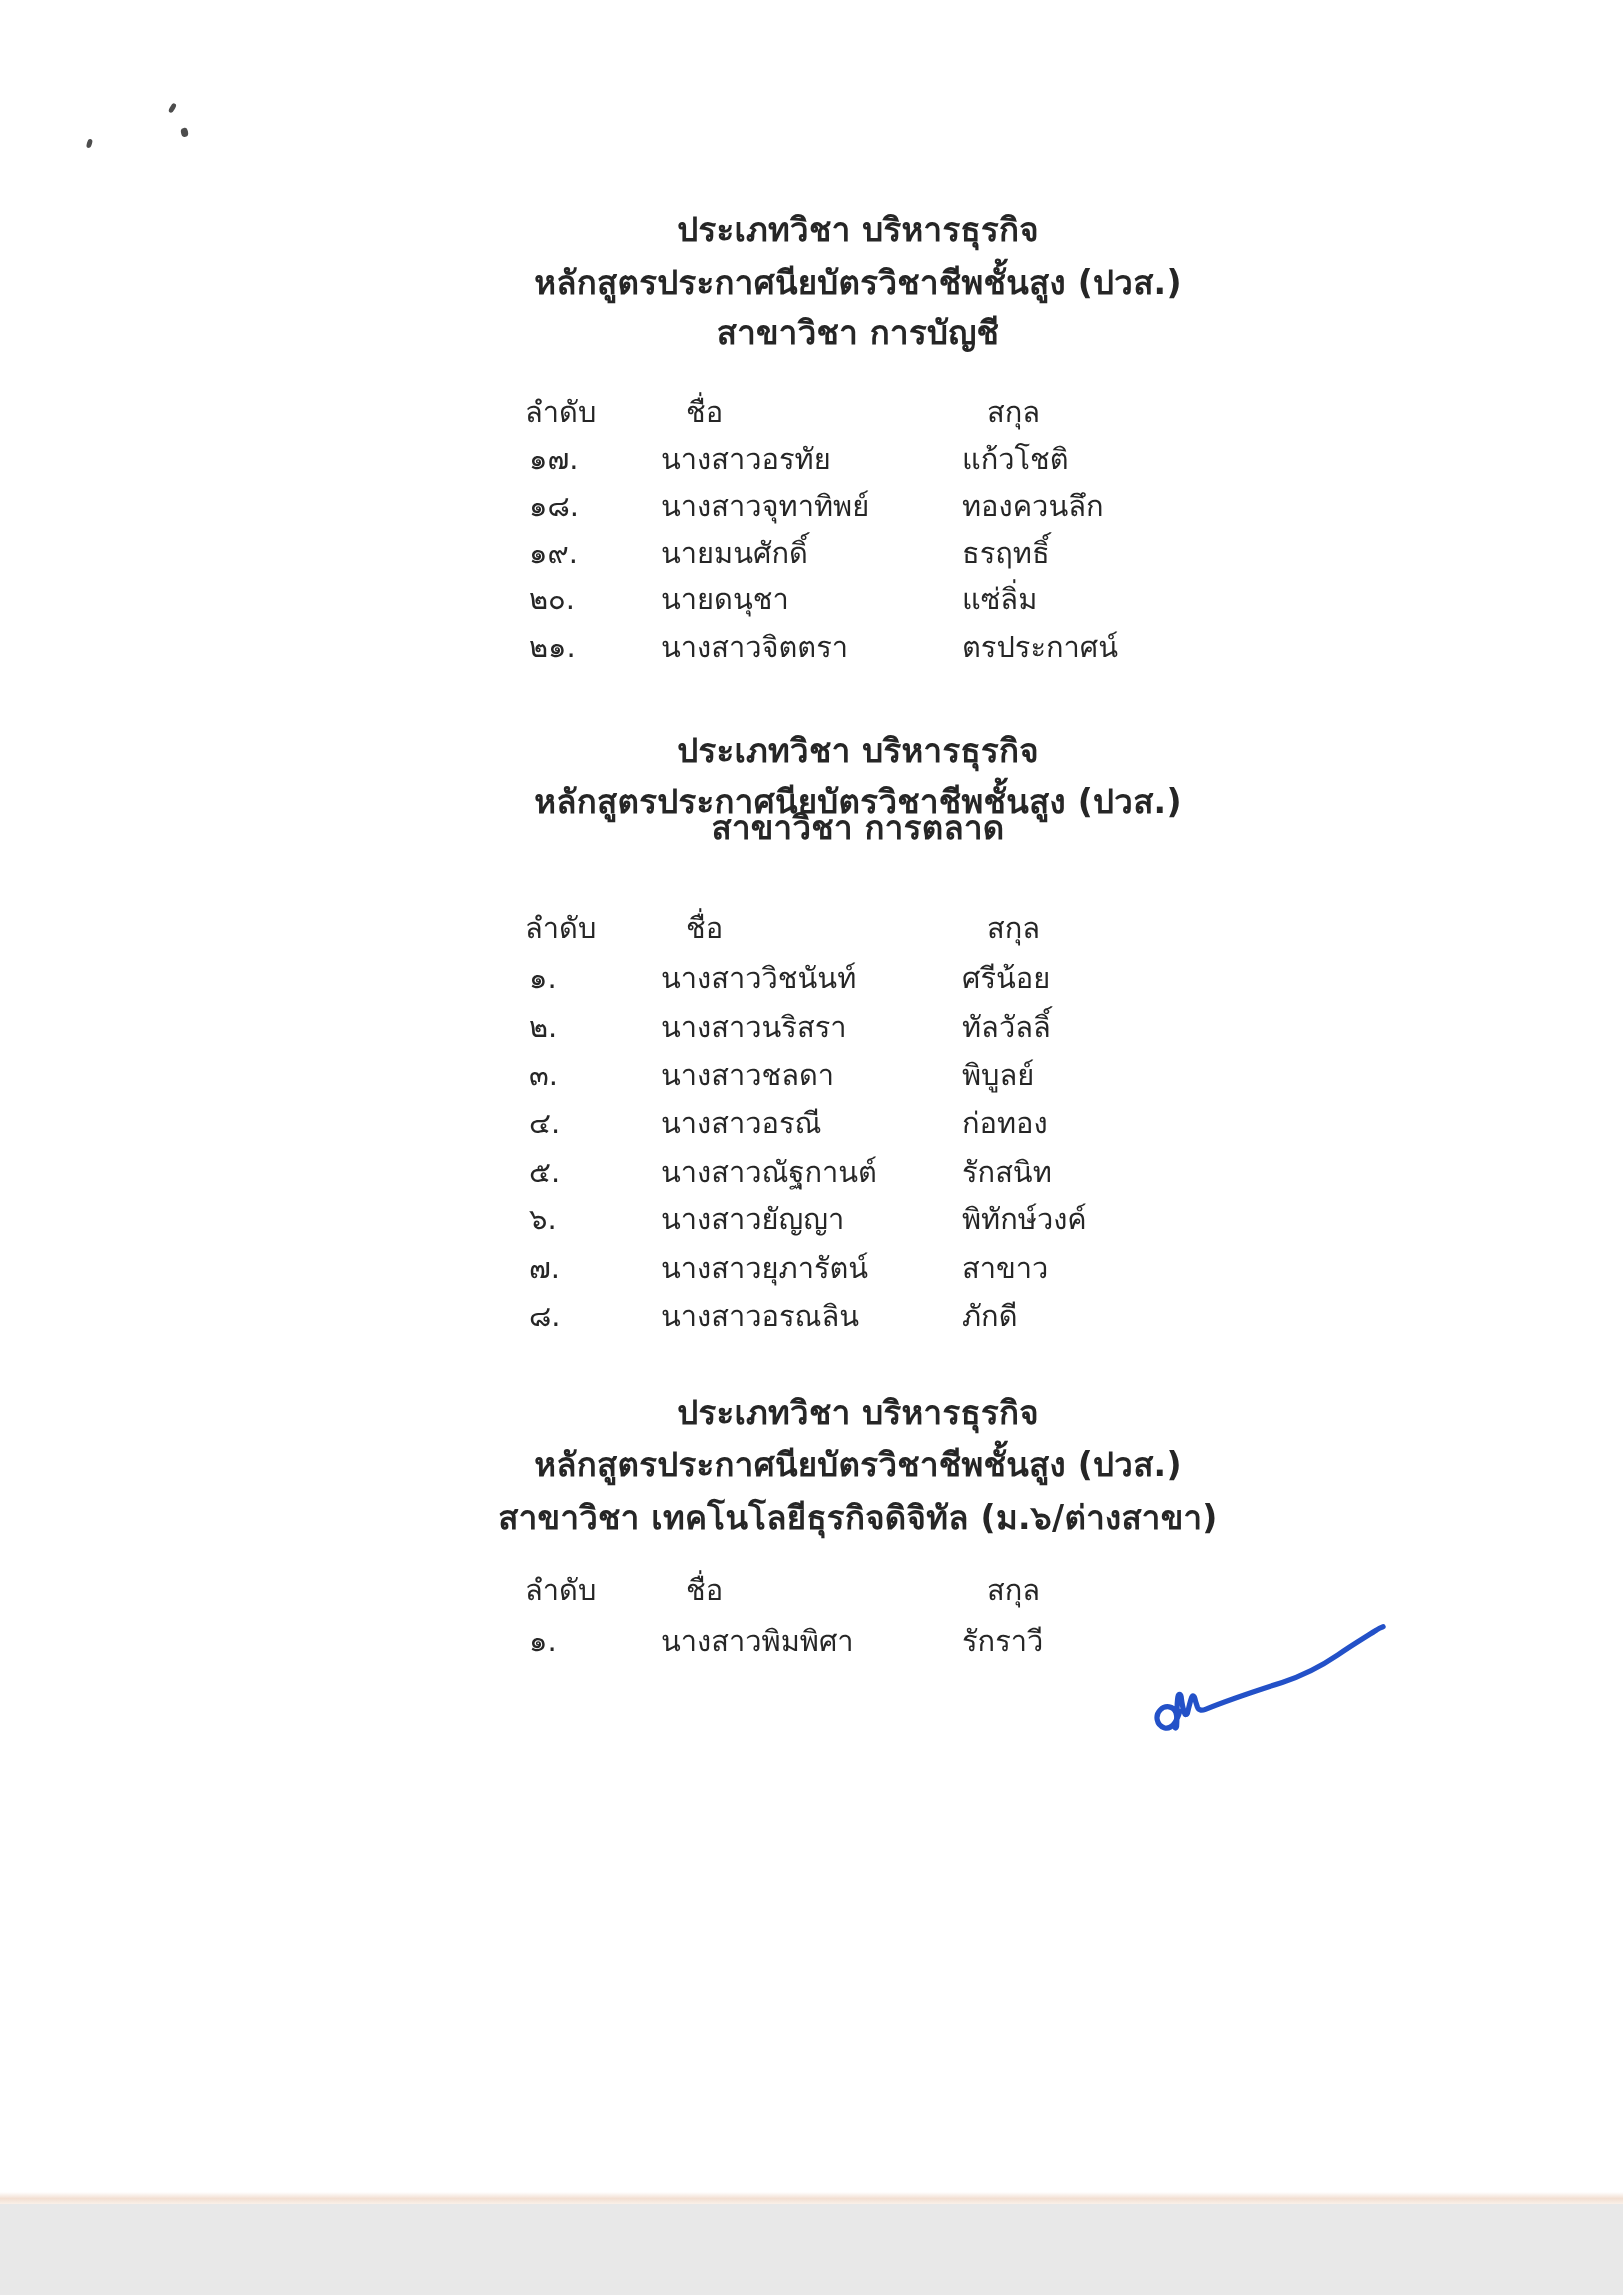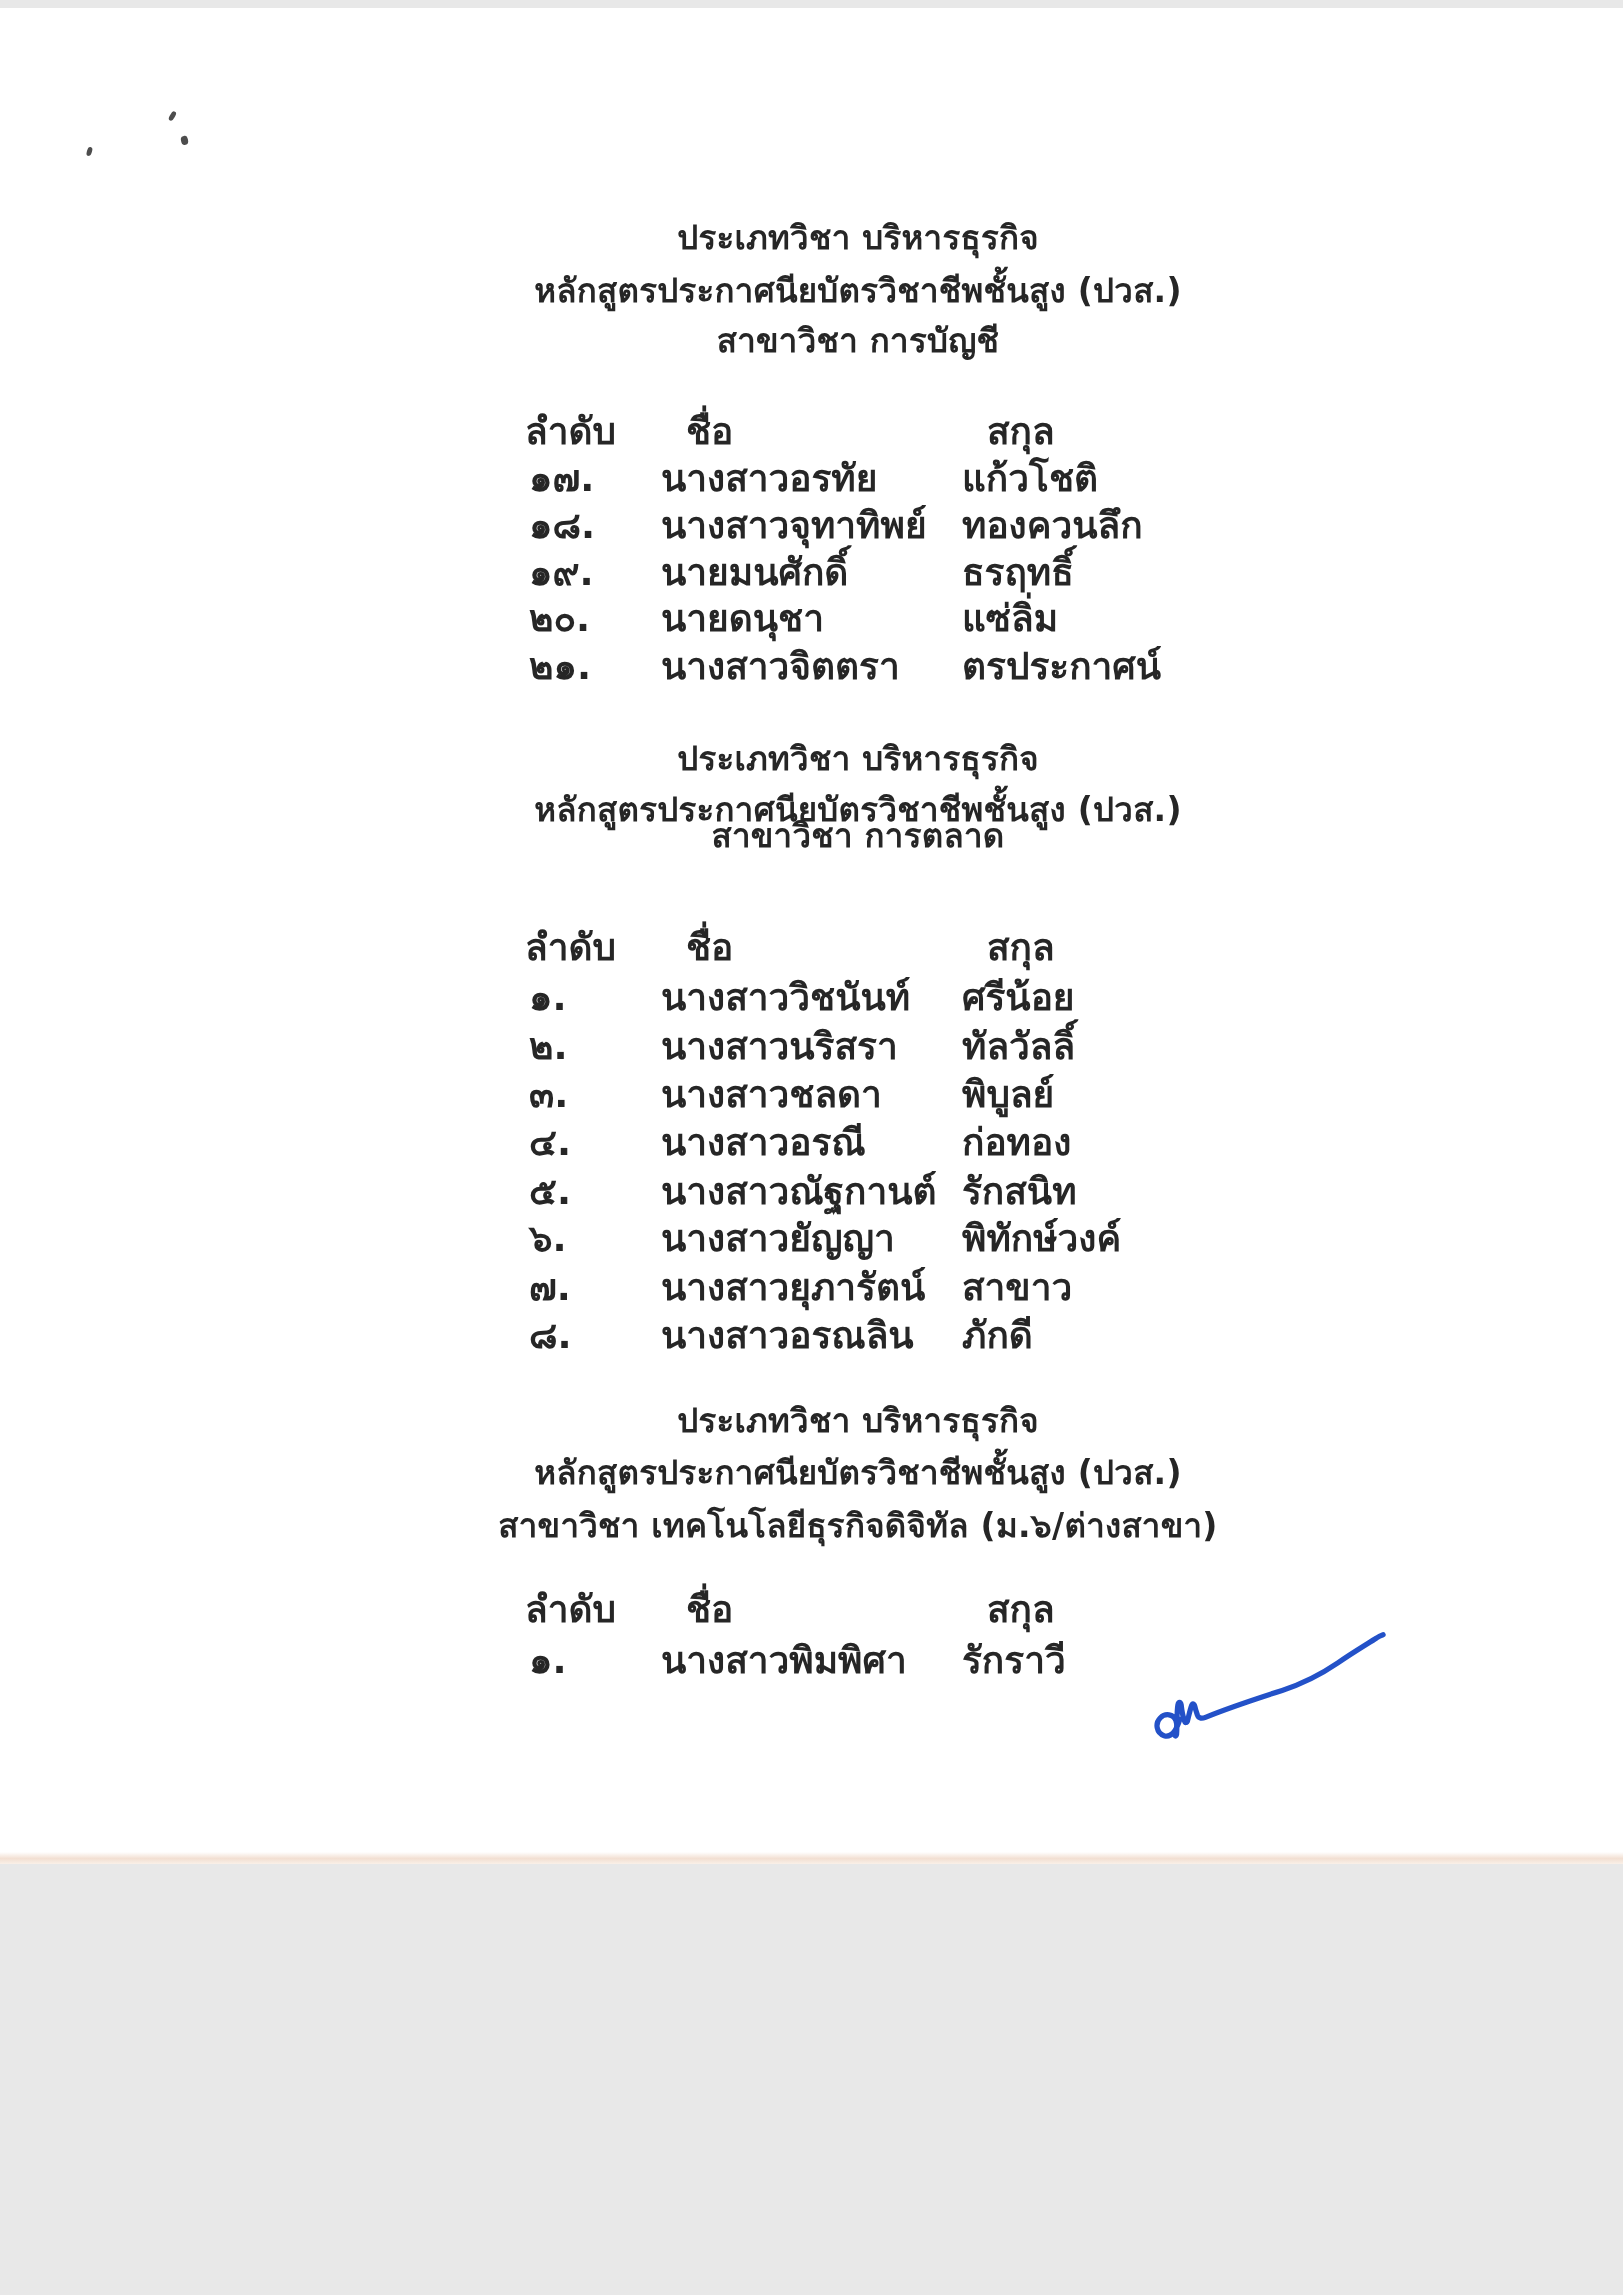--- a/index.html
+++ b/index.html
@@ -3,22 +3,22 @@
 <meta charset="utf-8">
 <style>
   html, body {
     margin: 0;
     padding: 0;
     background: #e8e8e8;
   }
   .page {
     position: relative;
     width: 1623px;
-    height: 1856px;
-    margin: 8px auto;
+    height: 2204px;
+    margin: 0 auto;
     background: #ffffff;
     overflow: hidden;
     font-family: "DejaVu Sans", "Liberation Sans", sans-serif;
     color: #262626;
   }
   
   .title-line {
     position: absolute;
     left: 92px;
     width: 1532px;
@@ -33,26 +33,26 @@
   }
   
   .thead, .trow {
     position: absolute;
     left: 0;
     width: 1623px;
     height: 59px;
   }
   .thead span, .trow span {
     position: absolute;
-    top: 11px;
+    top: 0;
     height: 59px;
     display: flex;
     align-items: center;
-    font-size: 37px;
-    font-weight: 700;
+    font-size: 29px;
+    font-weight: 400;
     white-space: nowrap;
   }
   .col-no      { left: 525px; }
   .col-name    { left: 686px; }
   .col-surname { left: 987px; }
   .row-no      { left: 529px; }
   .row-name    { left: 661px; }
   .row-surname { left: 962px; }
   
   .speck {

